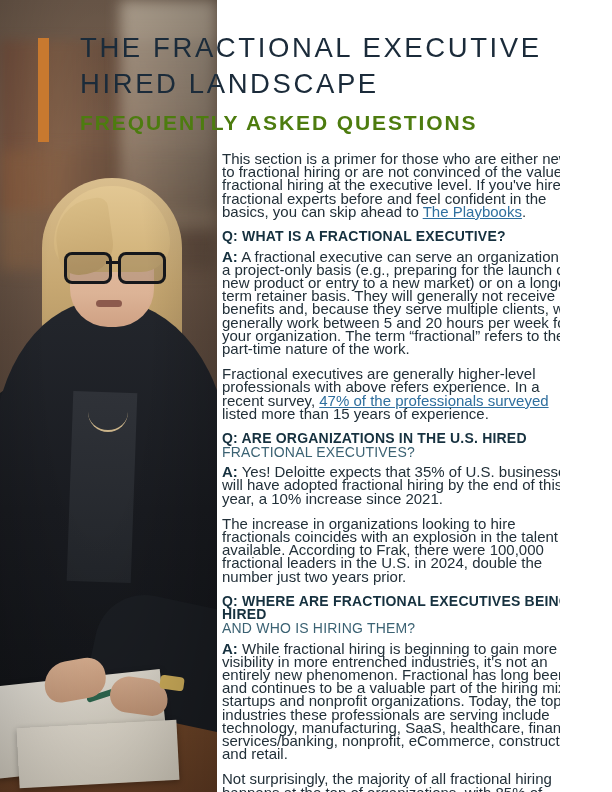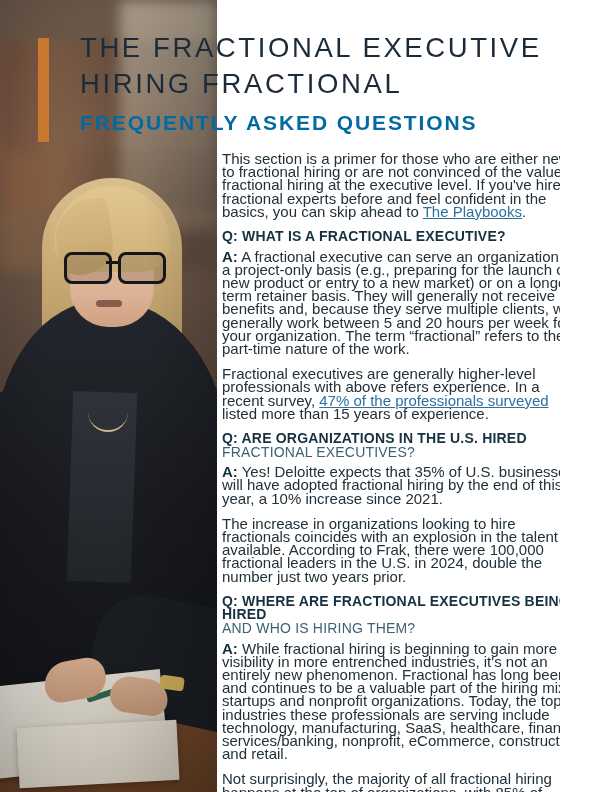--- a/index.html
+++ b/index.html
@@ -242,21 +242,21 @@
     color: #1b2b3a;
     font-weight: 400;
     margin: 0;
     white-space: pre-line;
   }
   .title-sub {
     margin: 8px 0 0 0;
     font-size: 21px;
     letter-spacing: 1.9px;
     line-height: 26px;
-    color: #0369a1;
+    color: #4d7c0f;
     font-weight: bold;
   }
 
   
   .content {
     position: absolute;
     left: 222px;
     top: 152px;
     width: 362px;
     color: #1f2a33;
@@ -324,21 +324,21 @@
       <div class="ph-hand"></div>
       <div class="ph-hand2"></div>
       <div class="ph-watch"></div>
       <div class="ph-vignette"></div>
     </div>
   </div>
 
   <div class="accent-bar"></div>
 
   <div class="header">
-    <h1 class="title-main"><span>THE FRACTIONAL EXECUTIVE</span><br><span>HIRING FRACTIONAL</span></h1>
+    <h1 class="title-main"><span>THE FRACTIONAL EXECUTIVE</span><br><span>HIRED LANDSCAPE</span></h1>
     <div class="title-sub">FREQUENTLY ASKED QUESTIONS</div>
   </div>
 
   <div class="content">
 
     <p class="para"><span>This section is a primer for those who are either new to fractional hiring or are not convinced of the value of fractional hiring at the executive level. If you've hired fractional experts before and feel confident in the basics, you can skip ahead to </span><a class="link" href="#">The Playbooks</a><span>.</span></p>
 
     <div class="q-head"><span>Q: WHAT IS A FRACTIONAL EXECUTIVE?</span></div>
     <p class="para"><span class="a-label">A:</span><span> A fractional executive can serve an organization on a project-only basis (e.g., preparing for the launch of a new product or entry to a new market) or on a longer-term retainer basis. They will generally not receive benefits and, because they serve multiple clients, will generally work between 5 and 20 hours per week for your organization. The term “fractional” refers to the part-time nature of the work.</span></p>
     <p class="para"><span>Fractional executives are generally higher-level professionals with above refers experience. In a recent survey, </span><a class="link" href="#">47% of the professionals surveyed</a><span> listed more than 15 years of experience.</span></p>

